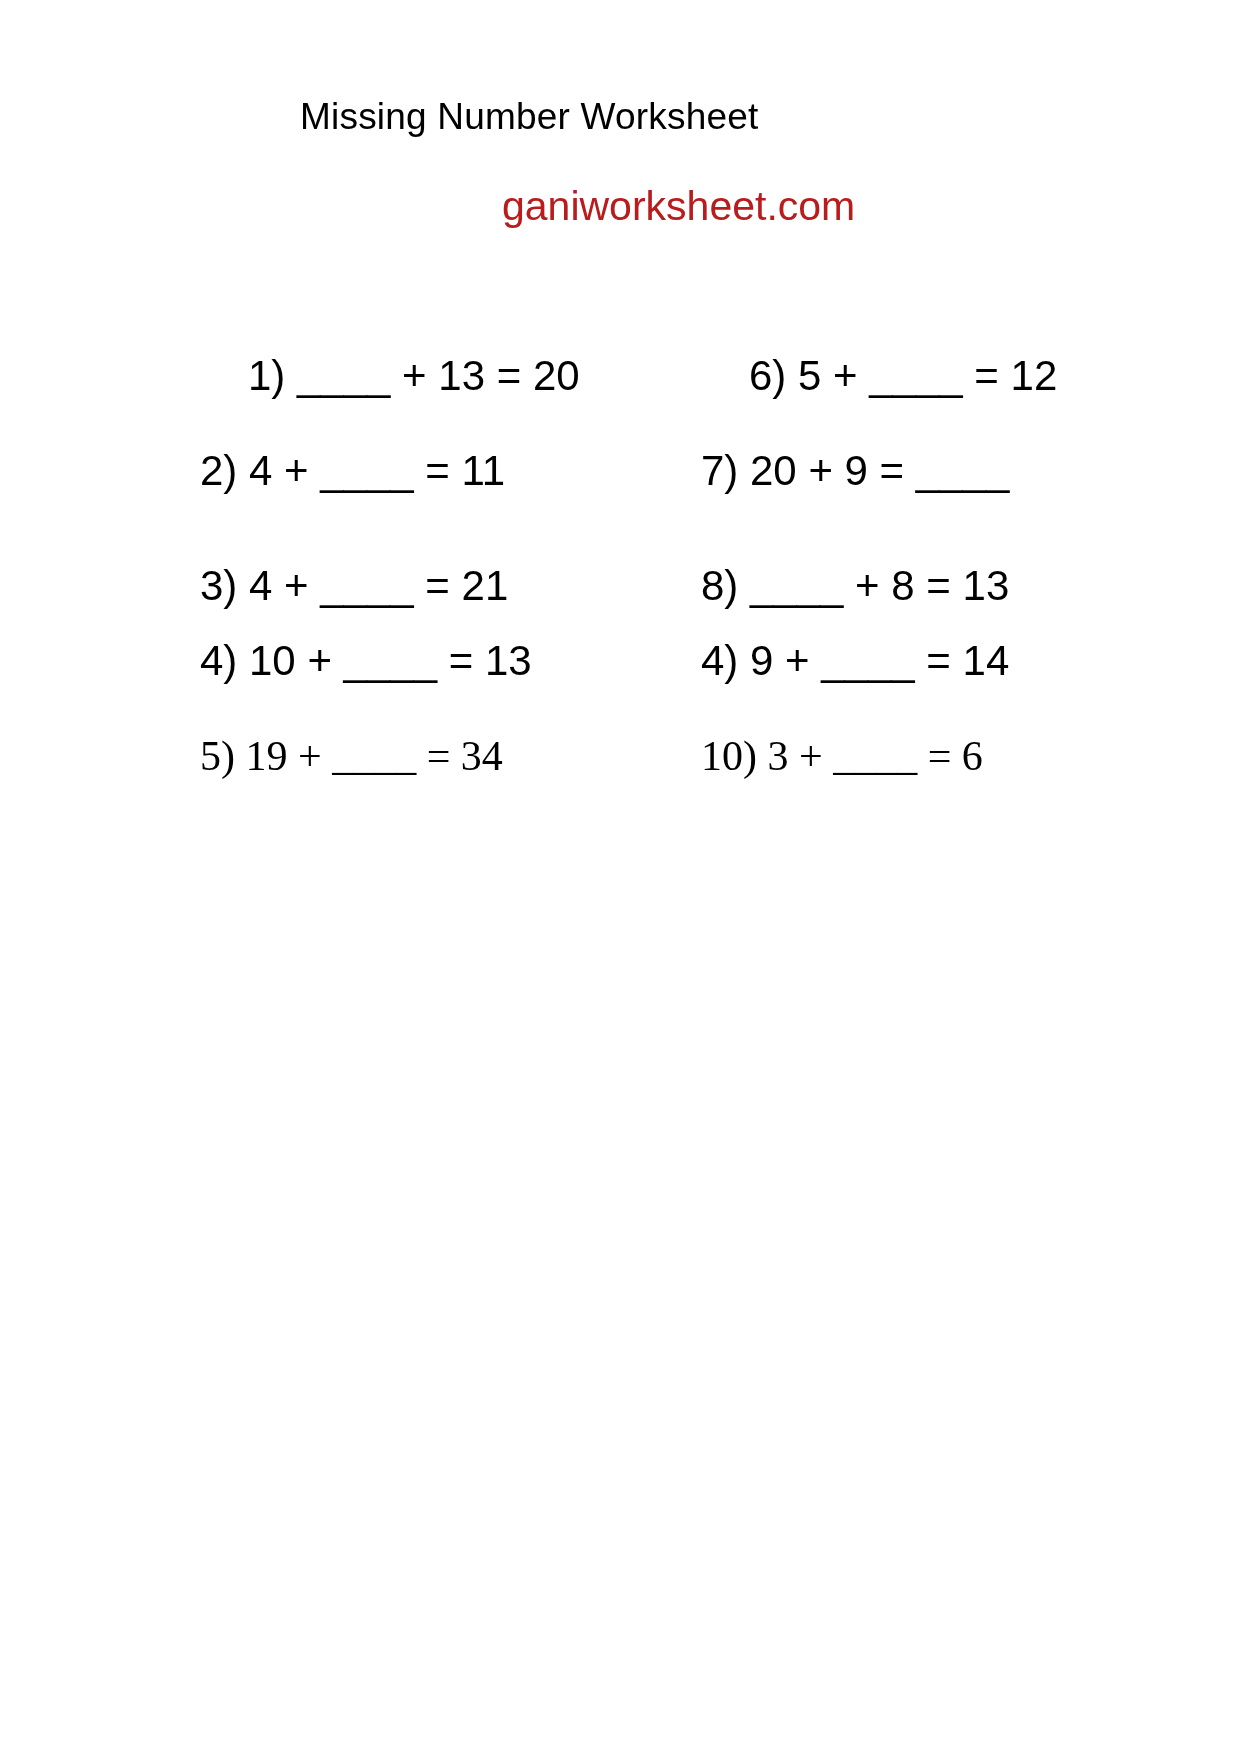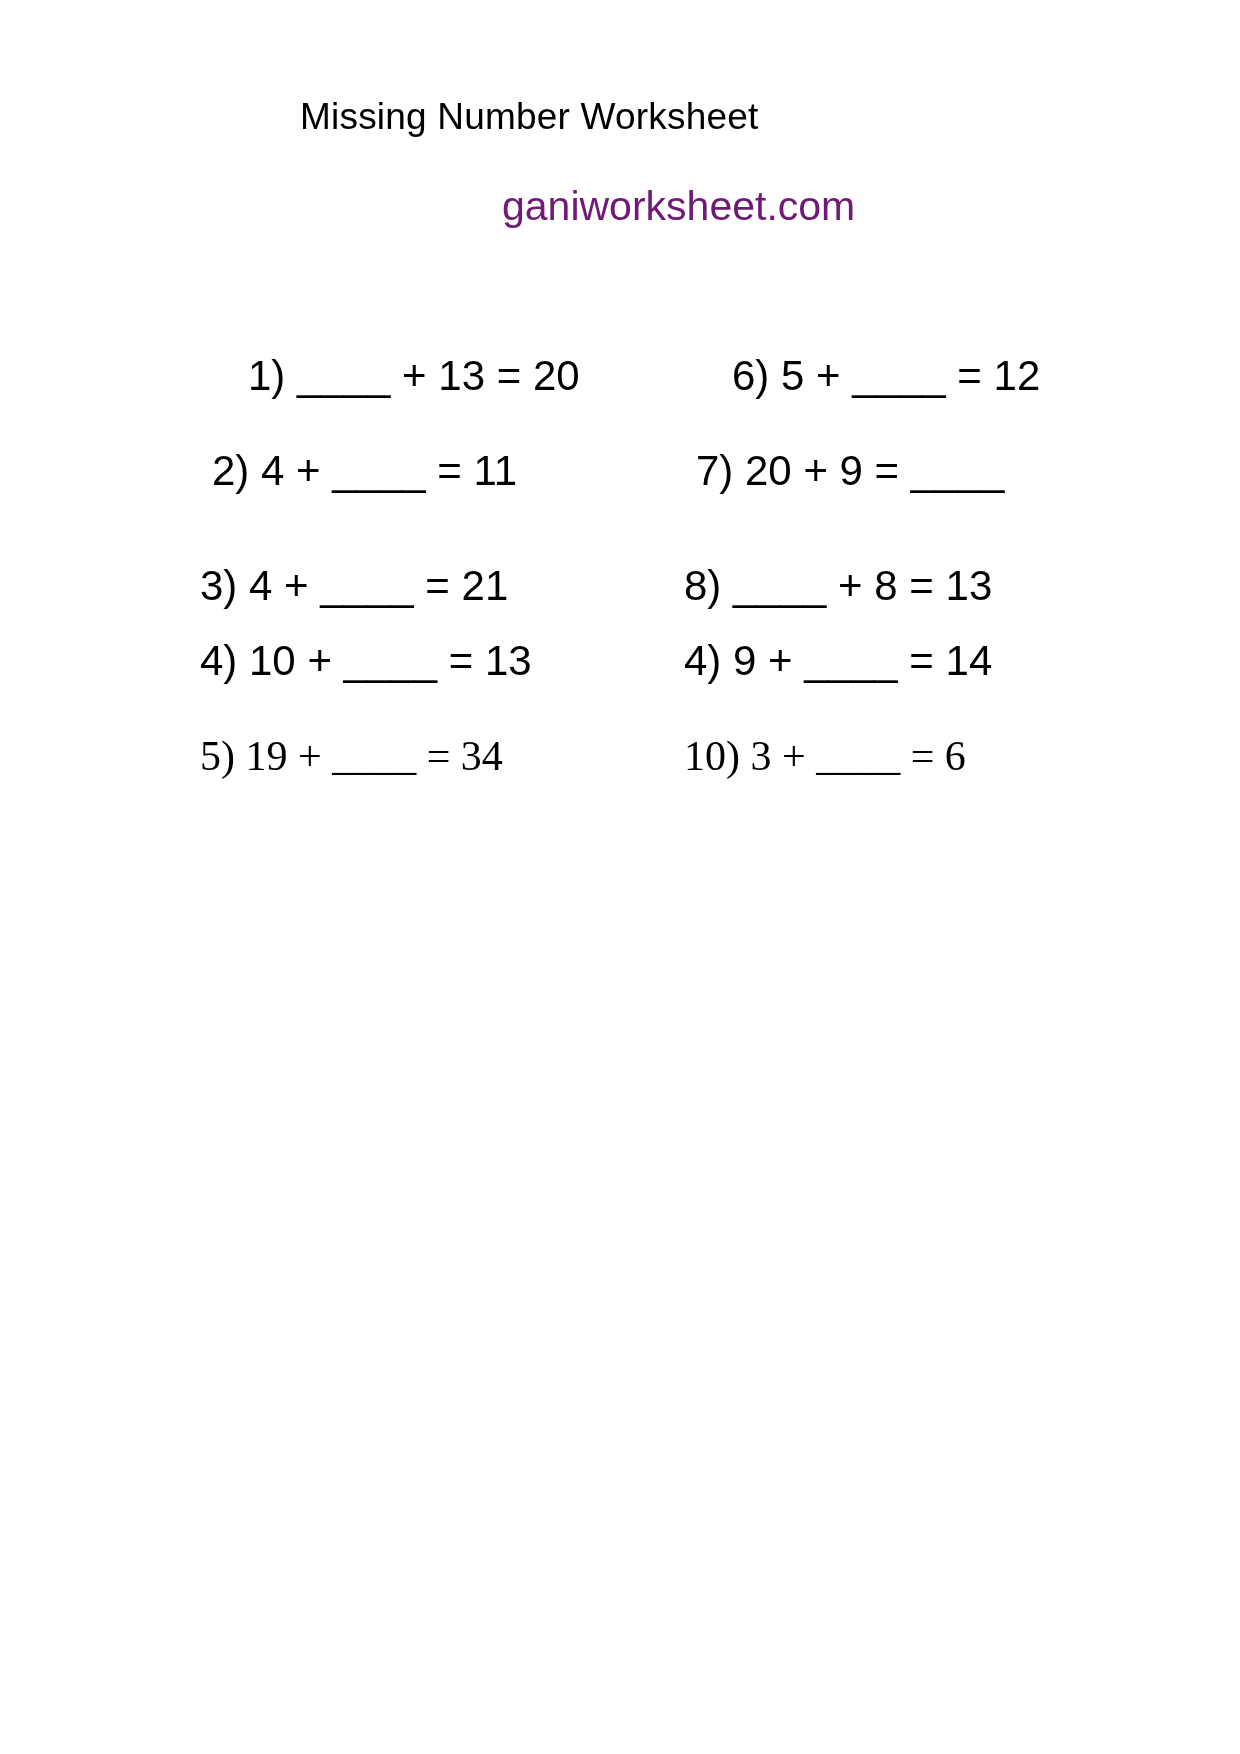--- a/index.html
+++ b/index.html
@@ -23,33 +23,33 @@
       line-height: 1;
       white-space: nowrap;
       letter-spacing: 0.2px;
     }
     .subtitle {
       position: absolute;
       left: 502px;
       top: 186px;
       font-size: 41px;
       line-height: 1;
-      color: #701a75;
+      color: #b91c1c;
       white-space: nowrap;
     }
     .problem {
       position: absolute;
       font-size: 42px;
       line-height: 1;
       white-space: pre;
     }
     .col-left { left: 200px; }
-    .col-right { left: 684px; }
+    .col-right { left: 701px; }
     .r1 { top: 355px; margin-left: 48px; }
-    .r2 { top: 450px; margin-left: 12px; }
+    .r2 { top: 450px; }
     .r3 { top: 545px; margin-top: 20px; }
     .r4 { top: 640px; text-align: right; }
     .r5 { top: 735px; font-family: Liberation Serif, serif; }
   </style>
 </head>
 <body>
 
 <div>
   <div class="title">Missing Number Worksheet</div>
   <div class="subtitle">ganiworksheet.com</div>

